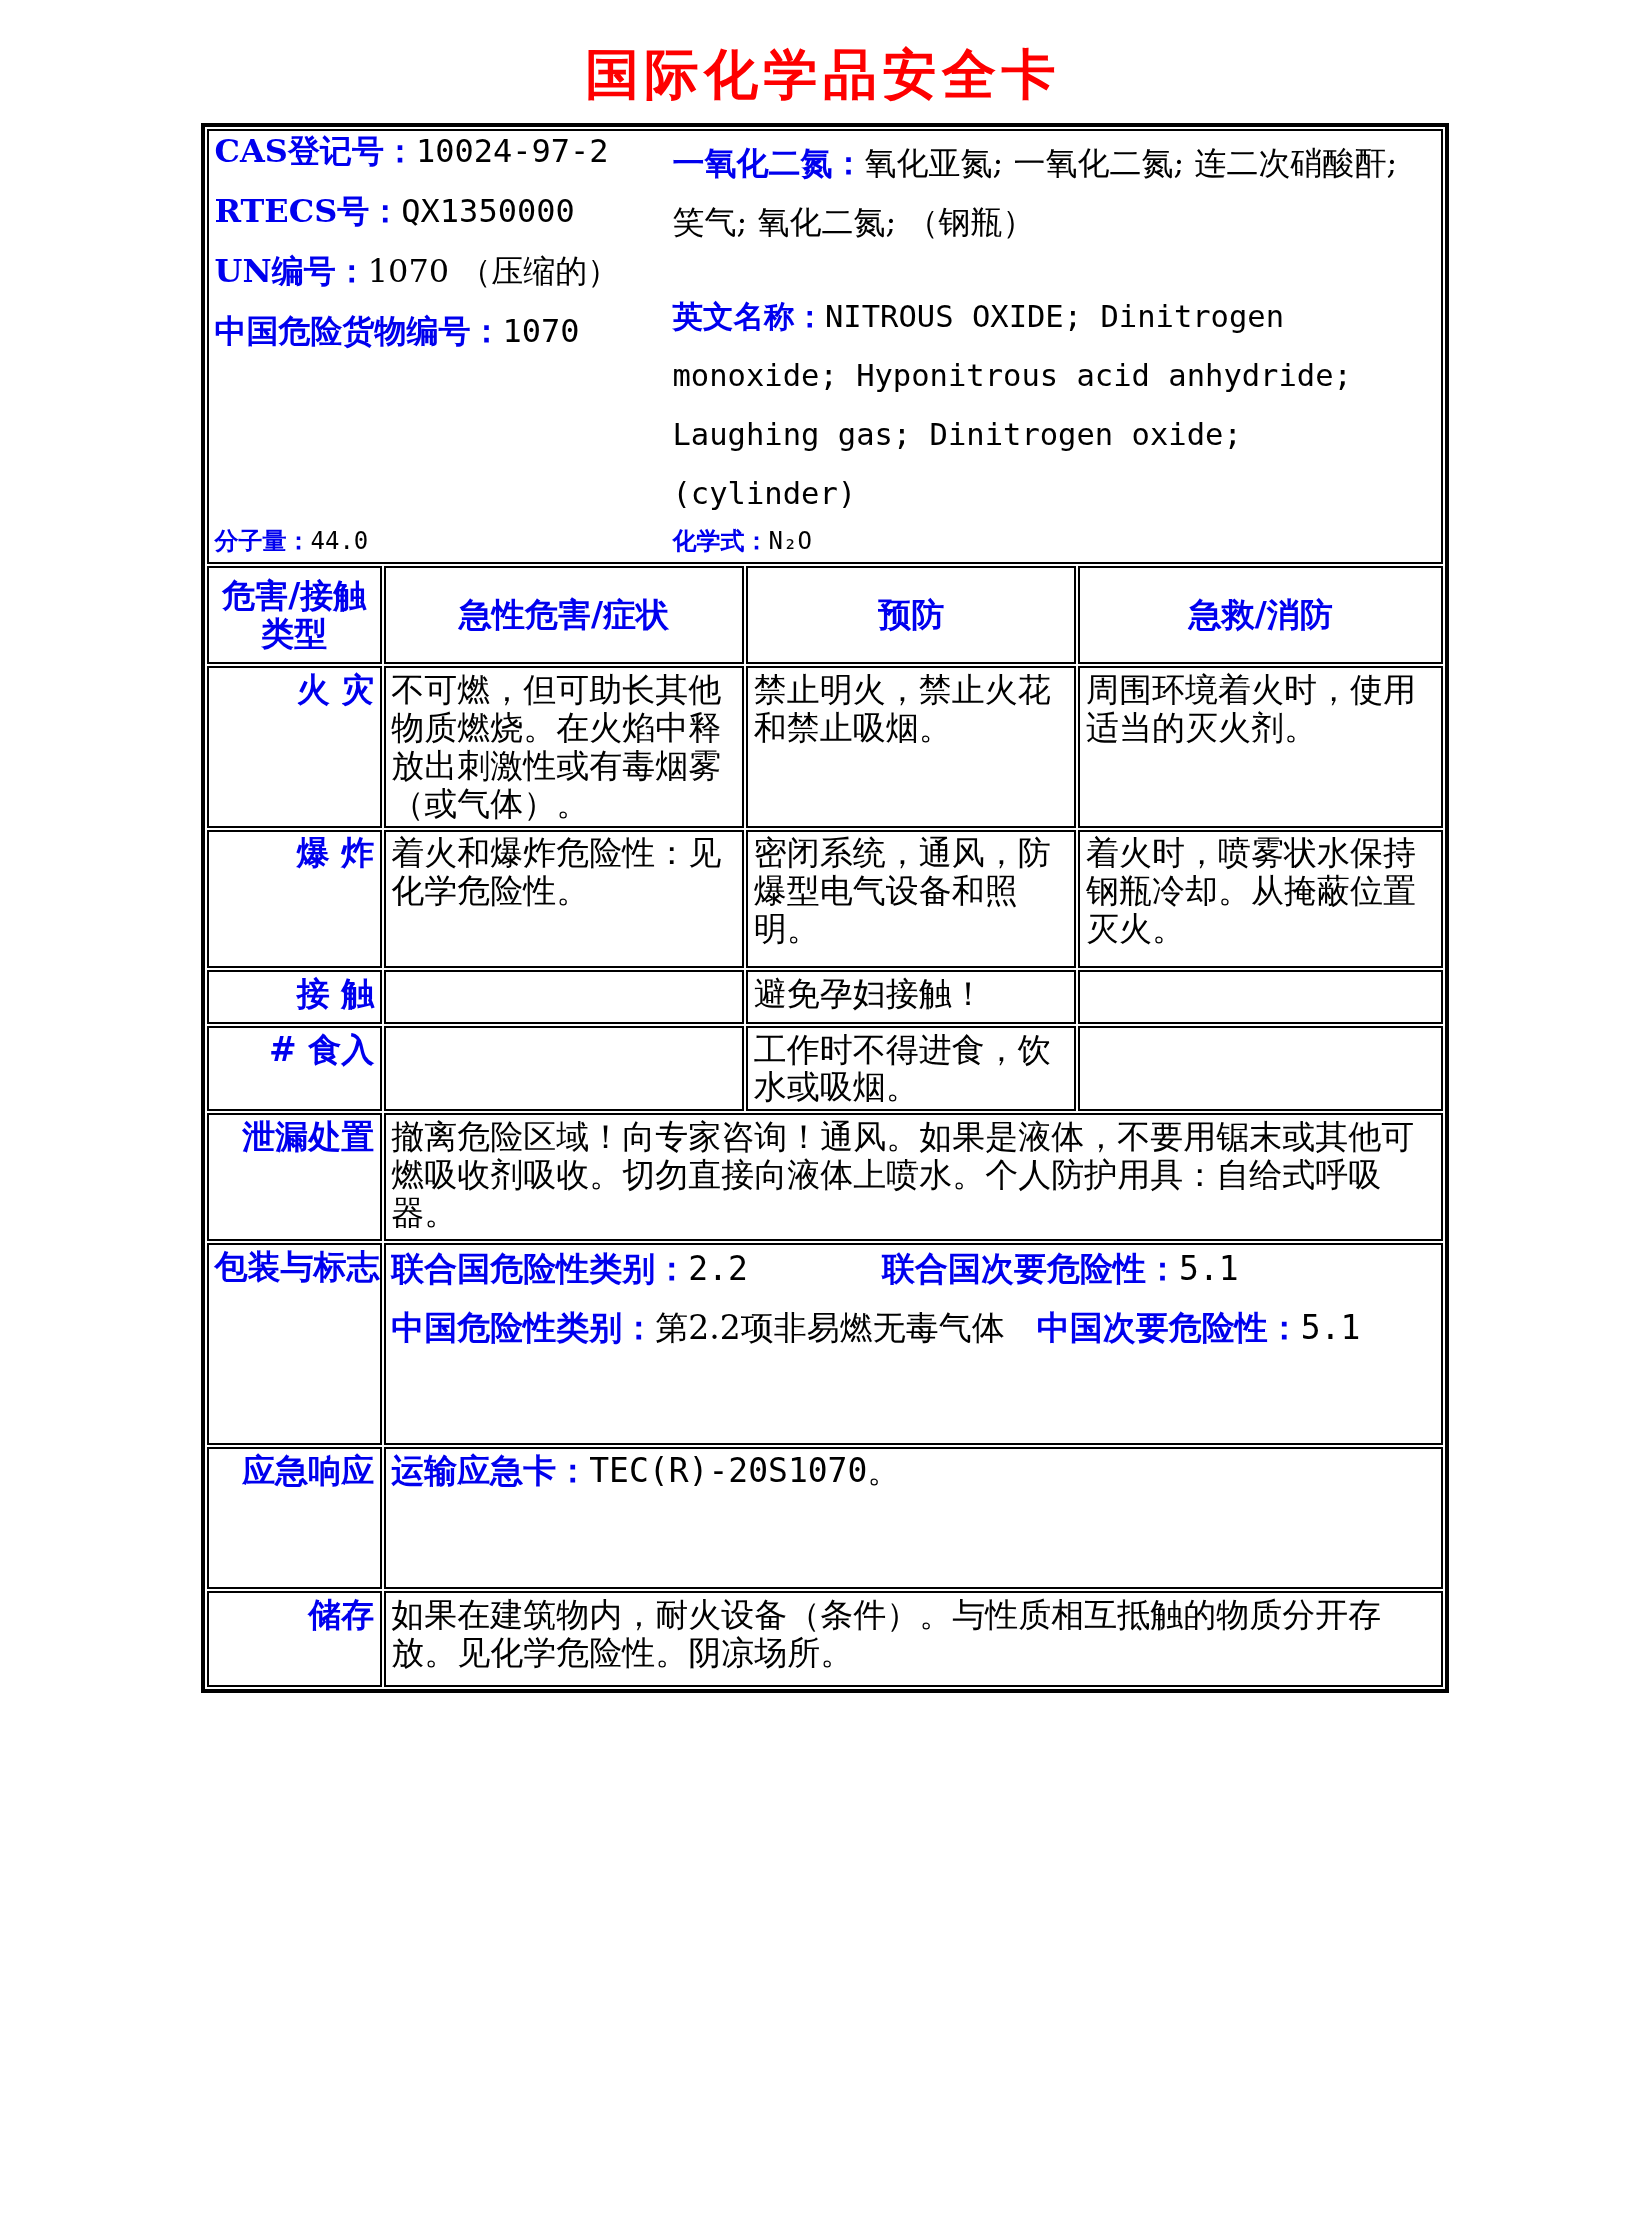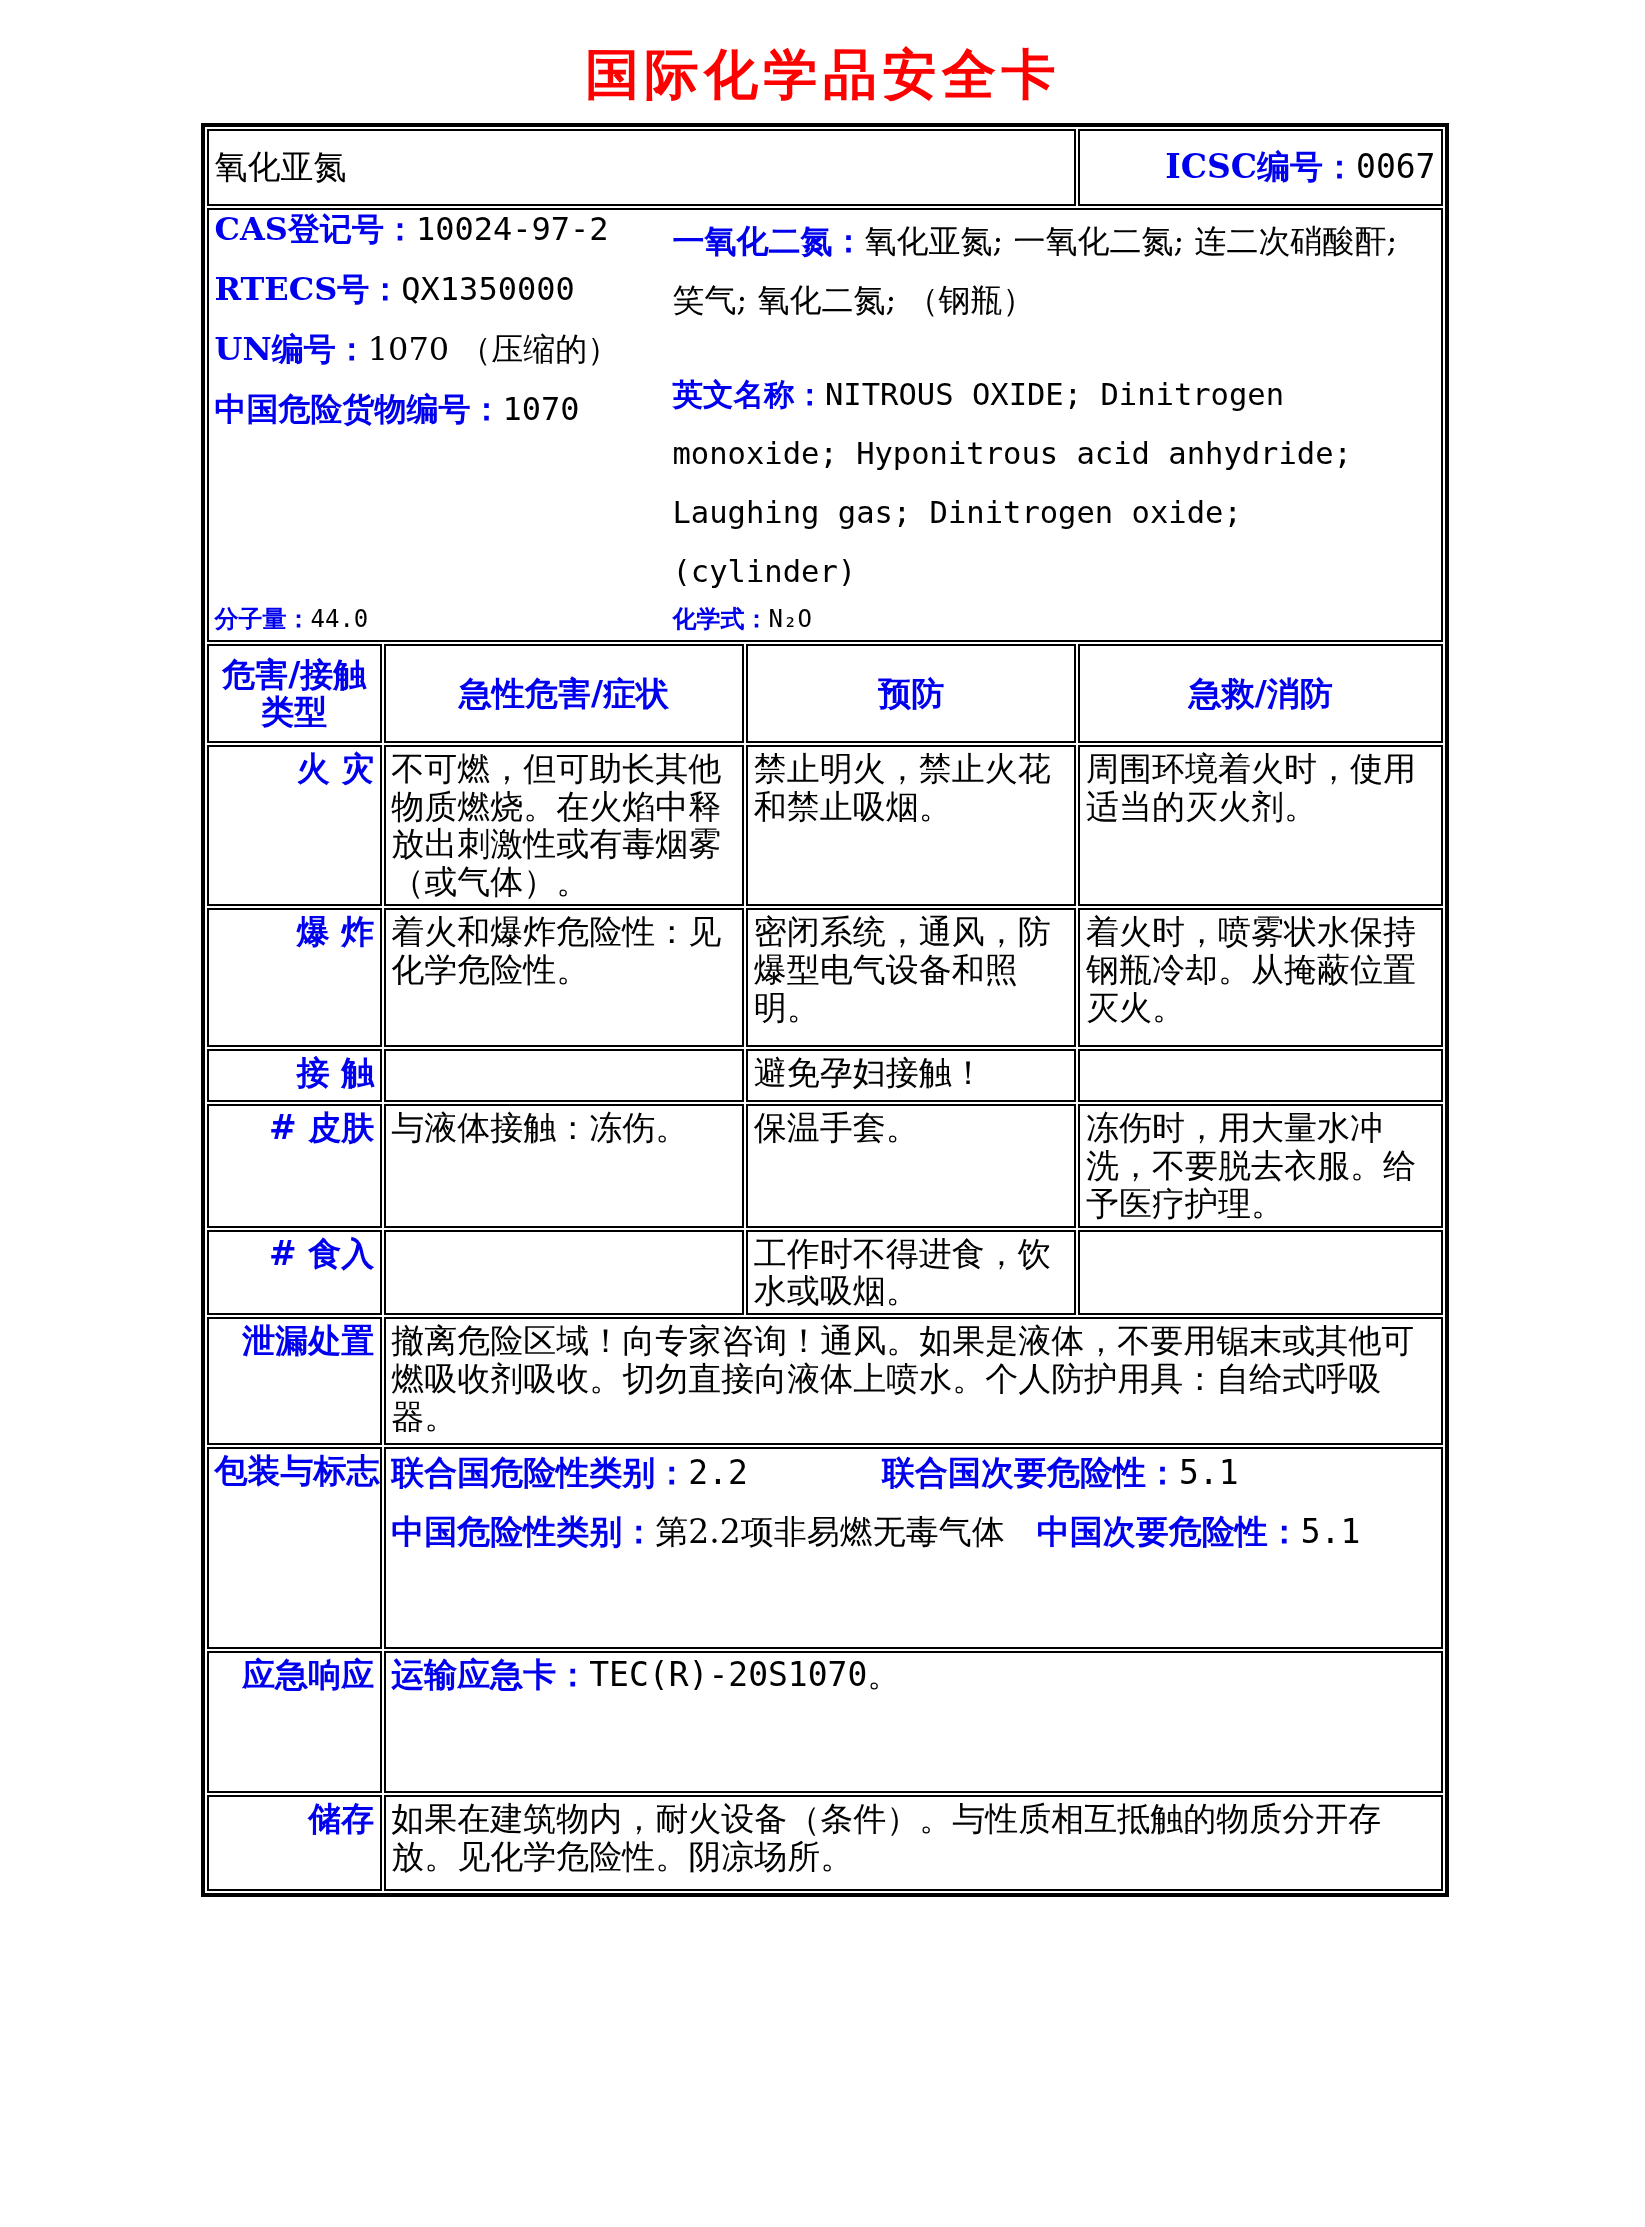--- a/index.html
+++ b/index.html
@@ -77,28 +77,20 @@
 
   <table class="card">
     <colgroup>
         <col class="c1">
         <col class="c2">
         <col class="c3">
         <col class="c4">
       </colgroup>
     <tbody>
 
-      <tr class="rh-header">
-        <td colspan="3" class="substance-cell">
-          <span>氧化亚氮</span>
-        </td>
-        <td class="icsc-cell">
-          <span class="blue">ICSC编号：</span><span class="mono">0067</span>
-        </td>
-      </tr>
 
       <tr class="rh-info">
         <td colspan="4" class="info-cell">
           <div class="info-flex">
             <div class="info-top">
               <div class="ids">
                 <div class="id-line">
                   <span class="blue">CAS登记号：</span><span class="mono">10024-97-2</span>
                 </div>
                 <div class="id-line">
@@ -155,26 +147,20 @@
       </tr>
 
       <tr class="rh-contact">
         <td class="lab blue">接 触</td>
         <td></td>
         <td>避免孕妇接触！</td>
         <td></td>
       </tr>
 
 
-      <tr class="rh-skin">
-        <td class="lab blue"># 皮肤</td>
-        <td>与液体接触：冻伤。</td>
-        <td>保温手套。</td>
-        <td>冻伤时，用大量水冲洗，不要脱去衣服。给予医疗护理。</td>
-      </tr>
 
 
       <tr class="rh-ingestion">
         <td class="lab blue"># 食入</td>
         <td></td>
         <td>工作时不得进食，饮水或吸烟。</td>
         <td></td>
       </tr>
 
       <tr class="rh-spillage">

